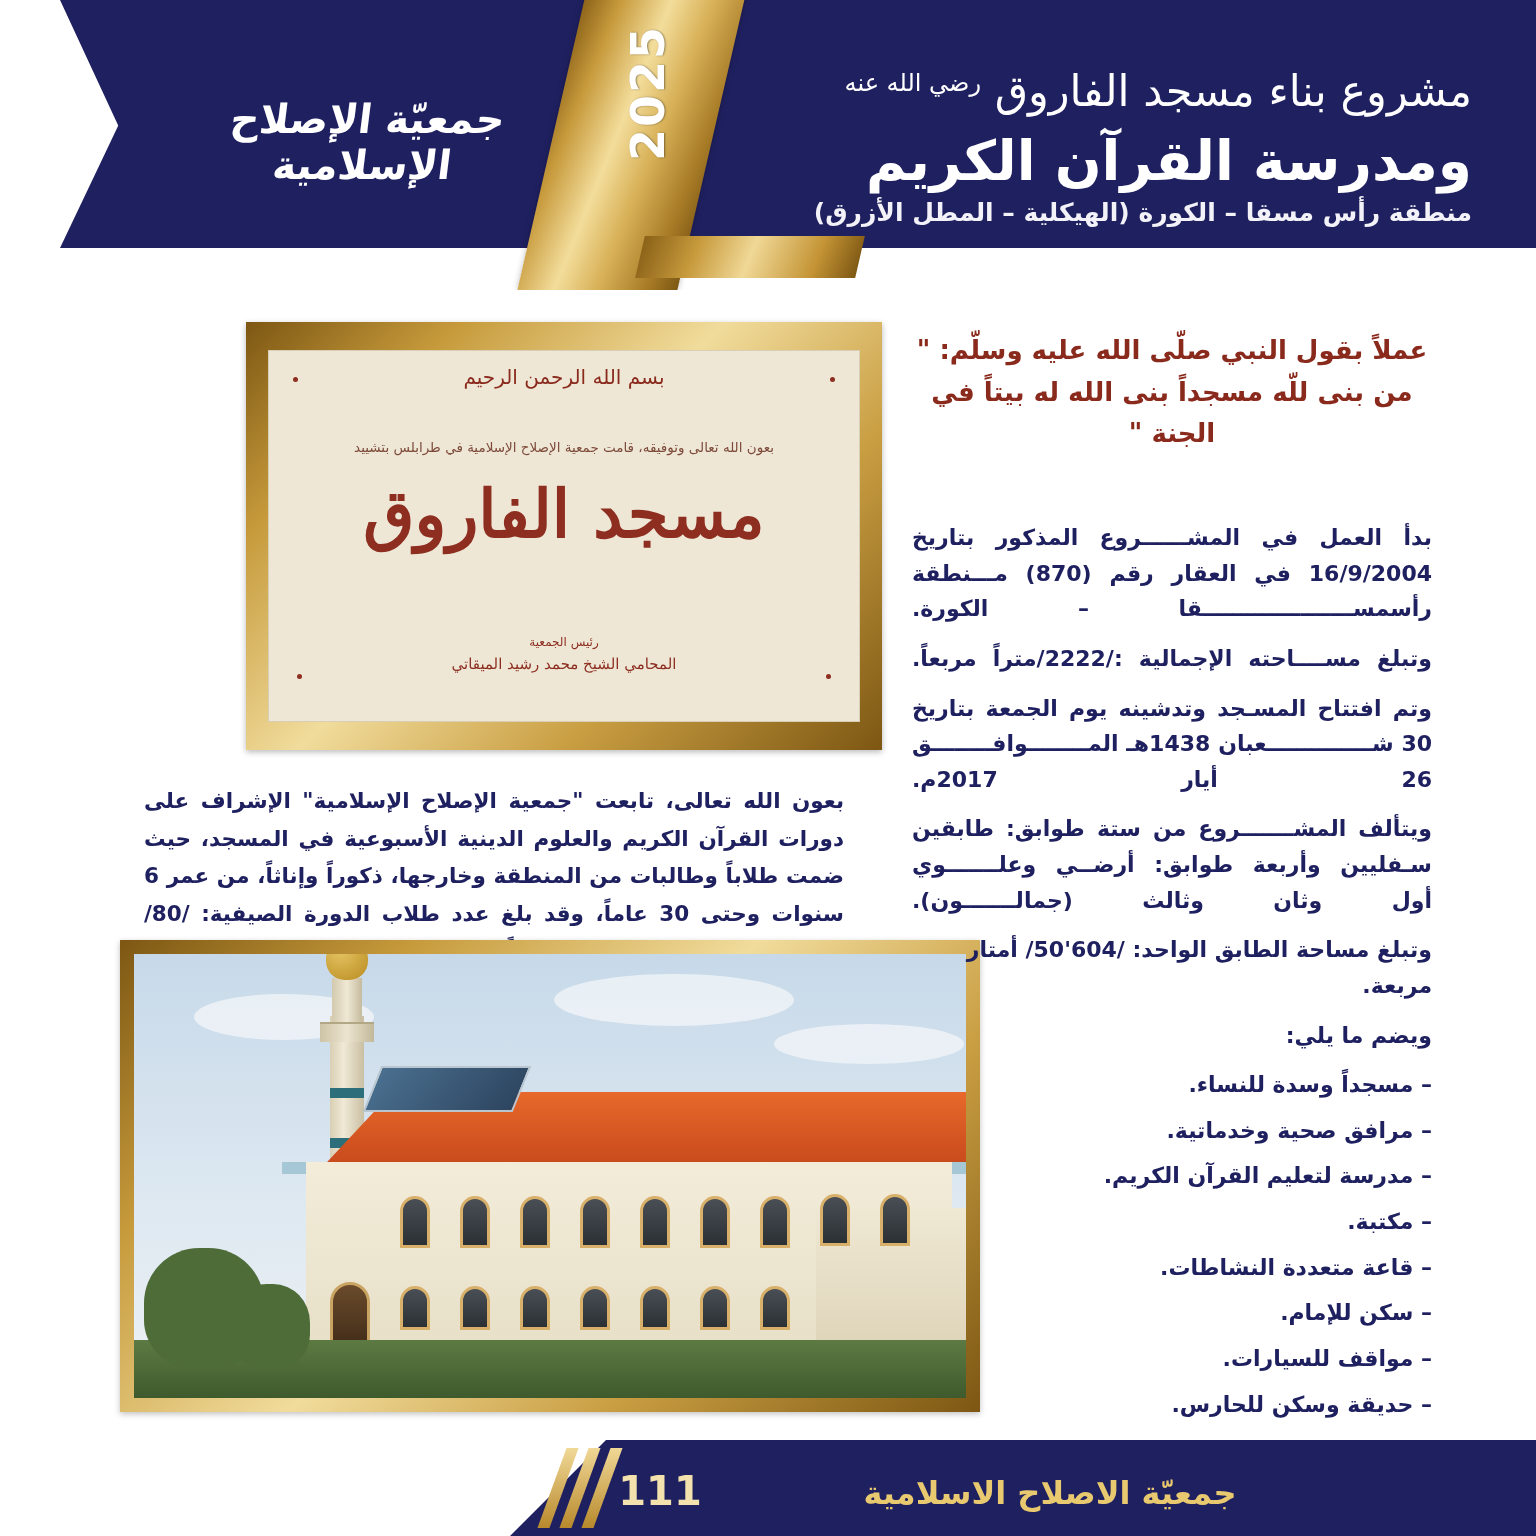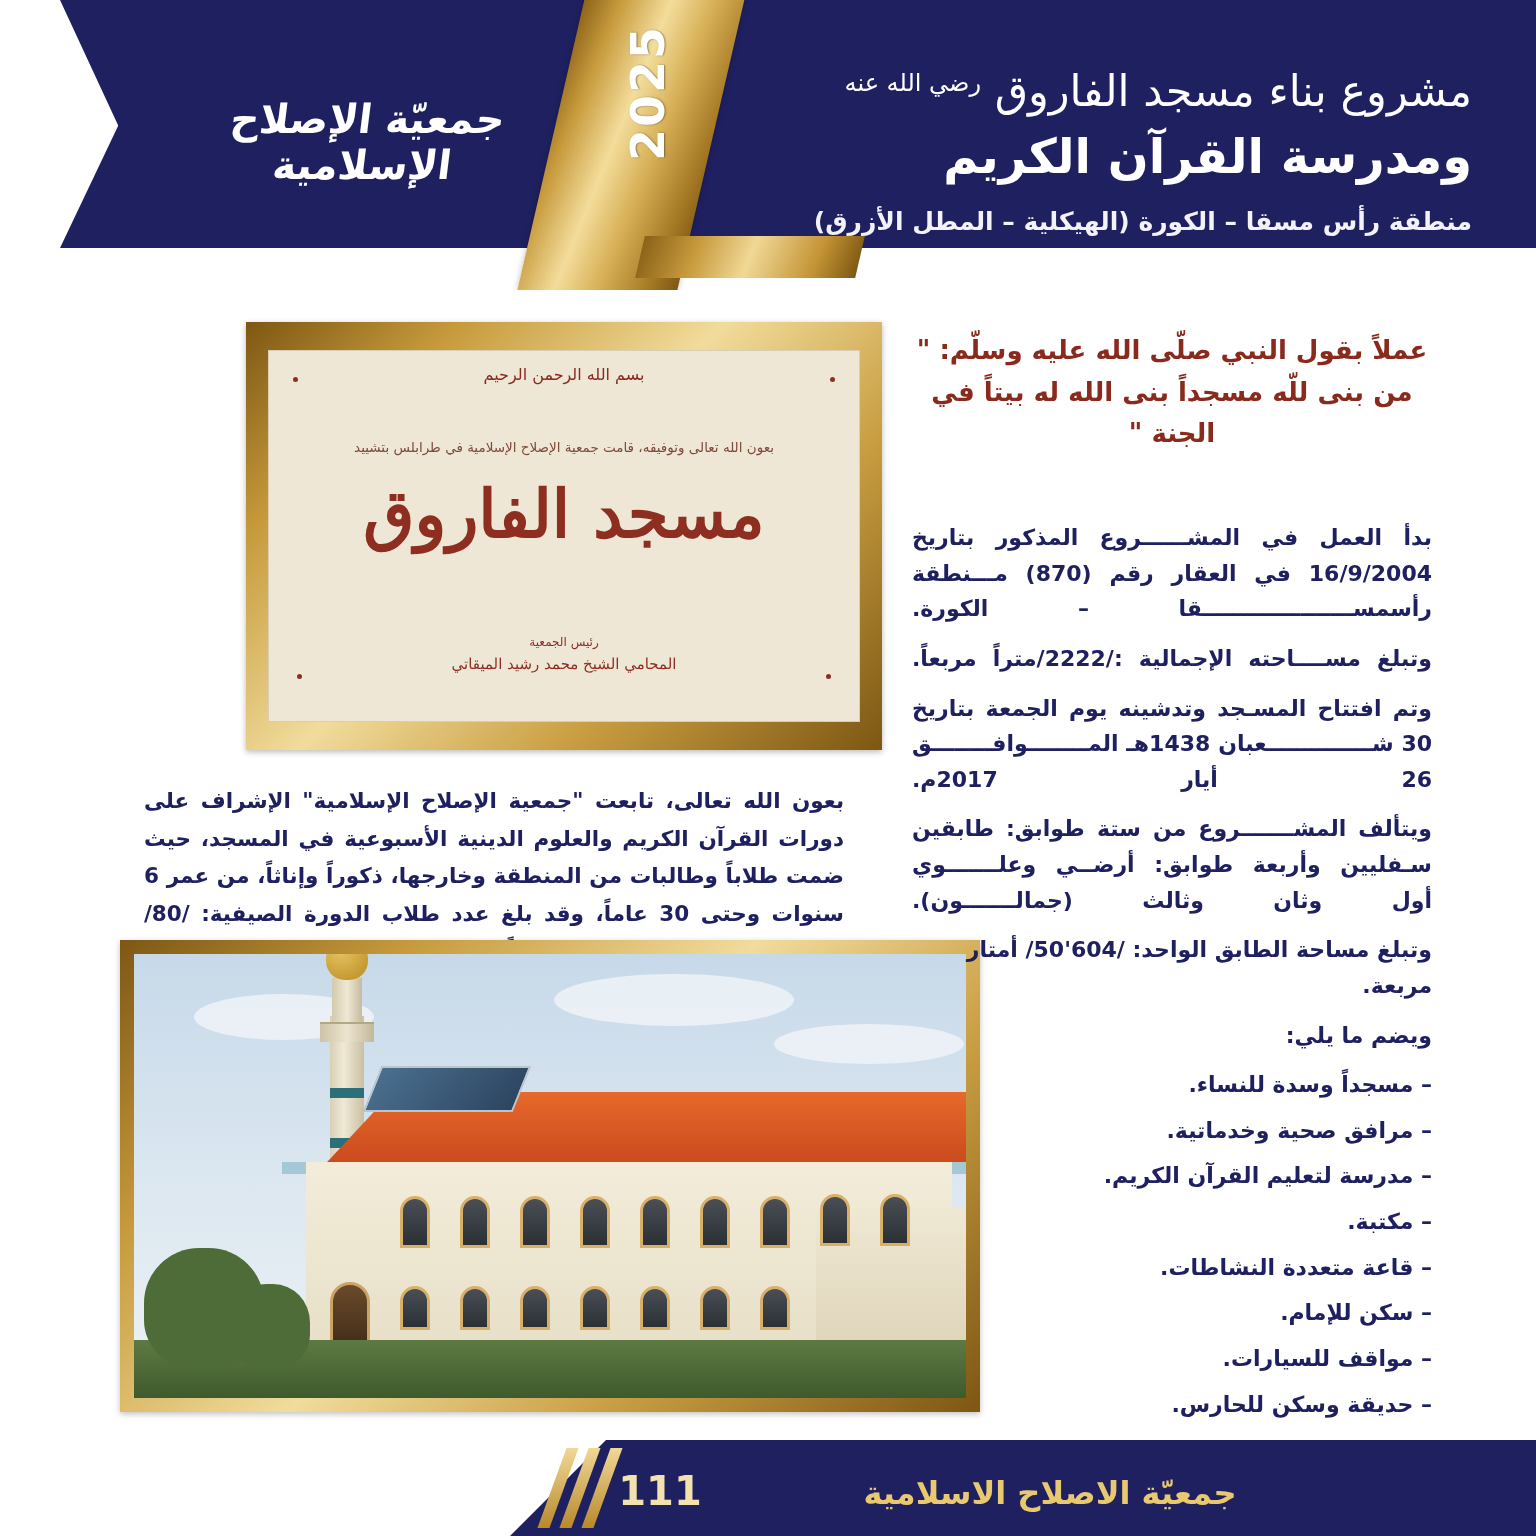--- a/index.html
+++ b/index.html
@@ -57,44 +57,44 @@
     font-family: "DejaVu Sans", sans-serif;
   }
   .header-titles {
     position: absolute; top: 62px; right: 64px; width: 760px;
     text-align: right; color: #ffffff; direction: rtl;
   }
   .header-titles .t1 {
     font-size: 43px; font-weight: 400; line-height: 1.35; white-space: nowrap;
   }
   .header-titles .t2 {
-    font-size: 48px; font-weight: 700; line-height: 1.35; margin-top: 4px;
+    font-size: 55px; font-weight: 700; line-height: 1.35; margin-top: 4px;
   }
   .header-titles .t3 {
-    font-size: 25px; font-weight: 600; margin-top: 18px; color: #f2f2f8;
+    font-size: 25px; font-weight: 600; color: #f2f2f8;
   }
   .honorific { font-size: 24px; vertical-align: super; }
 
   
   .plaque-frame {
     position: absolute; top: 322px; left: 246px;
     width: 636px; height: 428px;
     background: linear-gradient(135deg,#7d5713 0%, #c69a3b 20%, #f1dc9c 45%, #c99e42 70%, #7d5713 100%);
     padding: 28px 22px;
     box-shadow: 0 2px 6px rgba(0,0,0,.28);
   }
   .plaque {
     width: 100%; height: 100%;
     background: #efe7d6;
     position: relative; overflow: hidden;
     border: 1px solid #d8cdb5;
   }
   .plaque .pl-bismillah {
     position: absolute; top: 14px; left: 0; right: 0; text-align: center;
-    font-size: 16px; color: #8a2a1d; font-family: "DejaVu Sans", serif;
+    font-size: 20px; color: #8a2a1d; font-family: "DejaVu Sans", serif;
   }
   .plaque .pl-ayah {
     position: absolute; top: 44px; left: 0; right: 0; text-align: center;
     font-size: 25px; color: #8d2e20; font-weight: 700; font-family:"DejaVu Serif", serif;
   }
   .plaque .pl-sub {
     position: absolute; top: 88px; left: 0; right: 0; text-align: center;
     font-size: 13.5px; color: #7d4a3a; font-family:"DejaVu Sans", sans-serif;
   }
   .plaque .pl-name {

